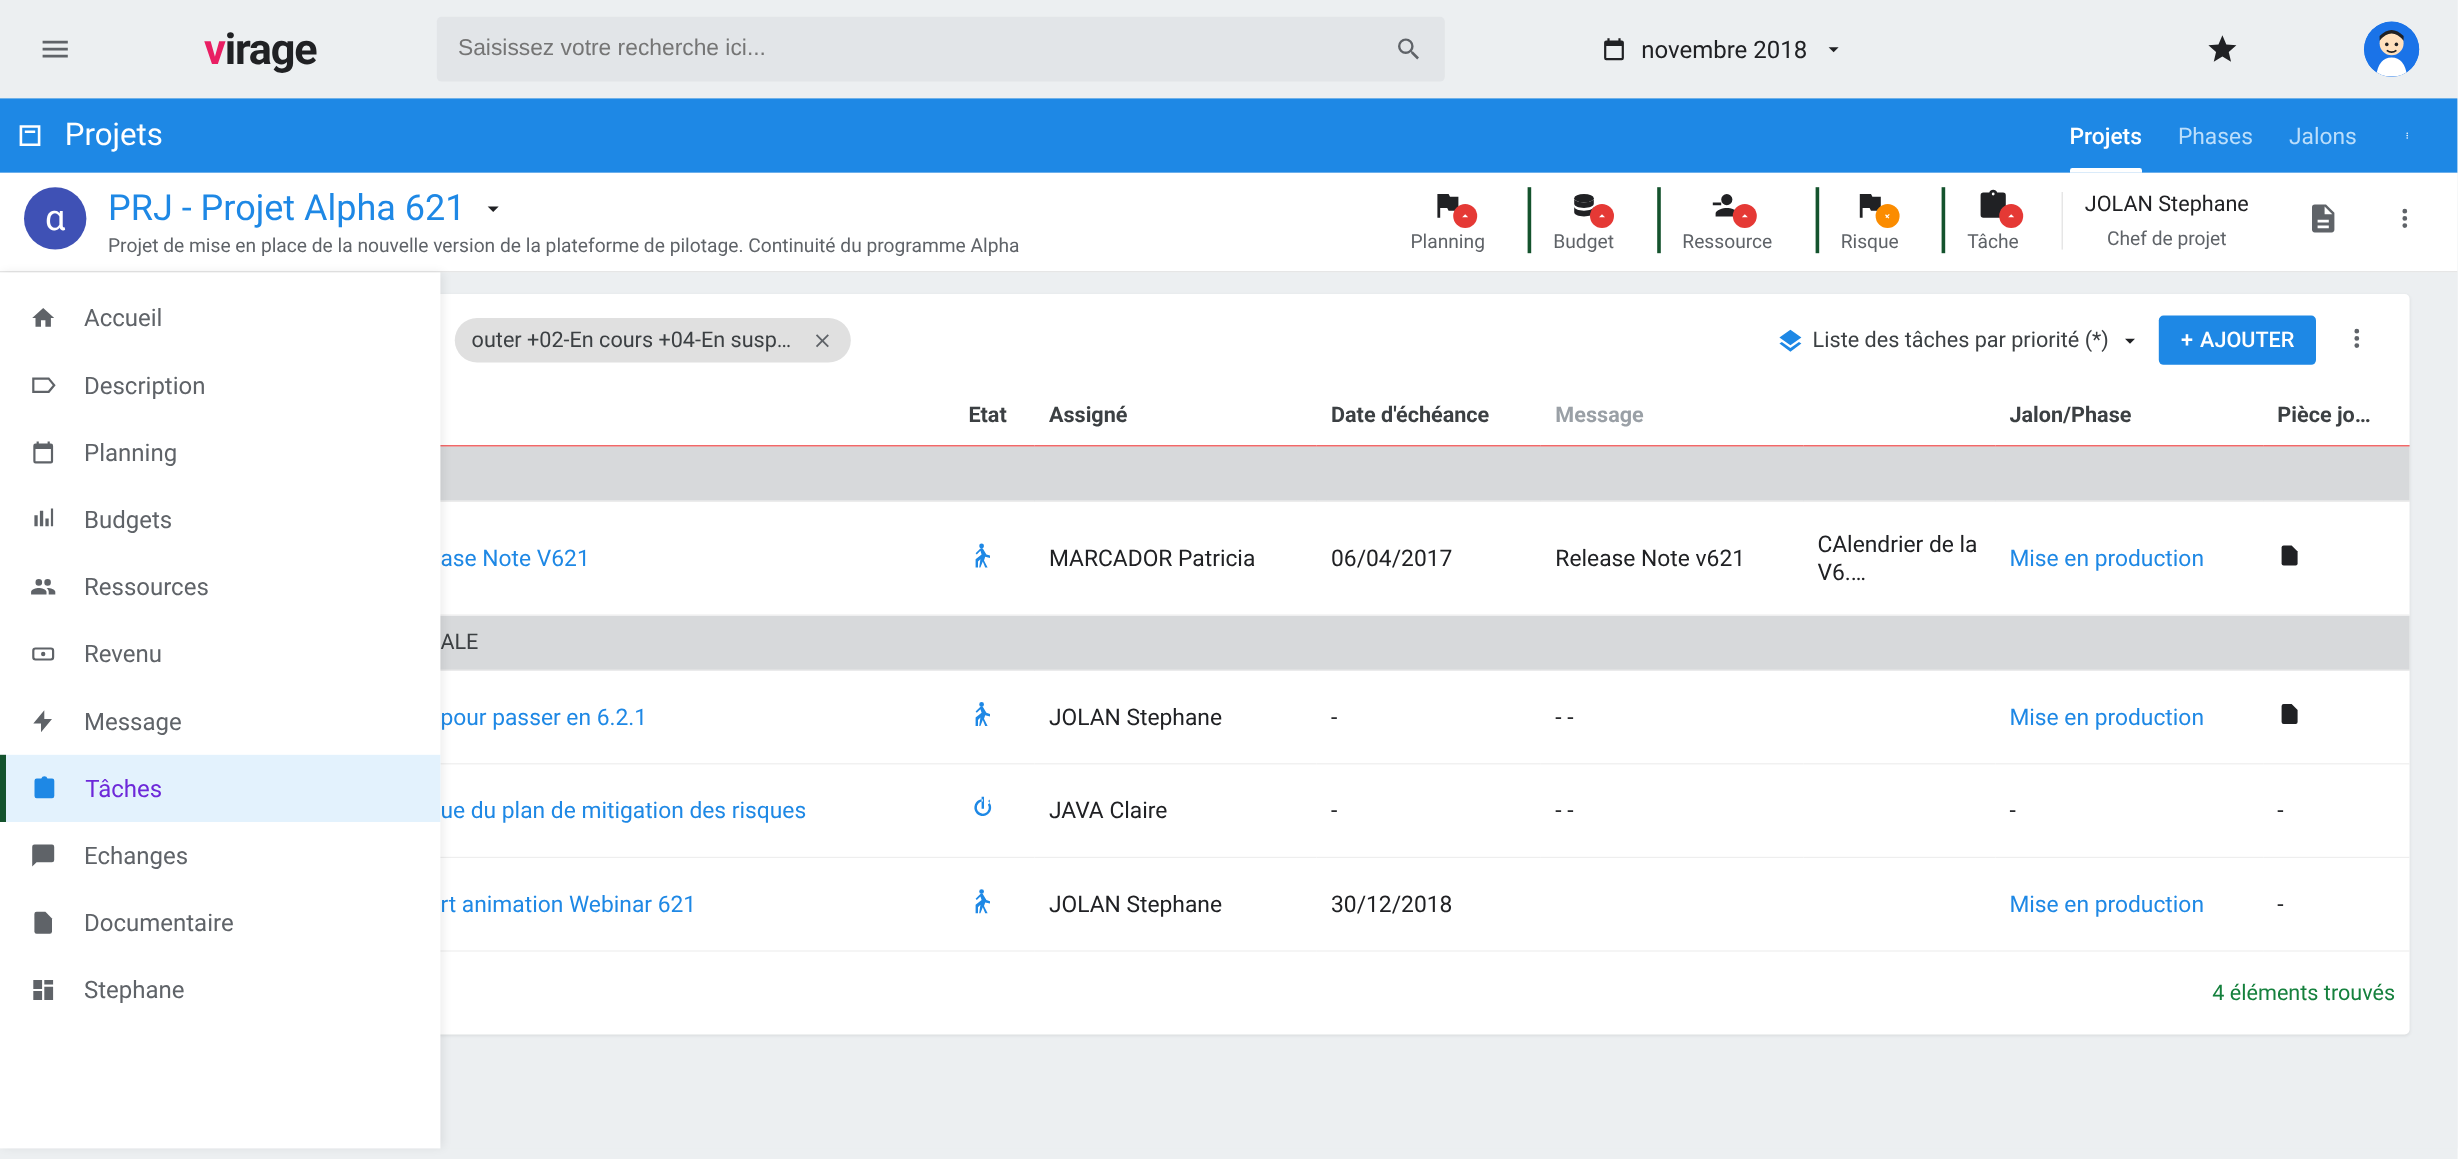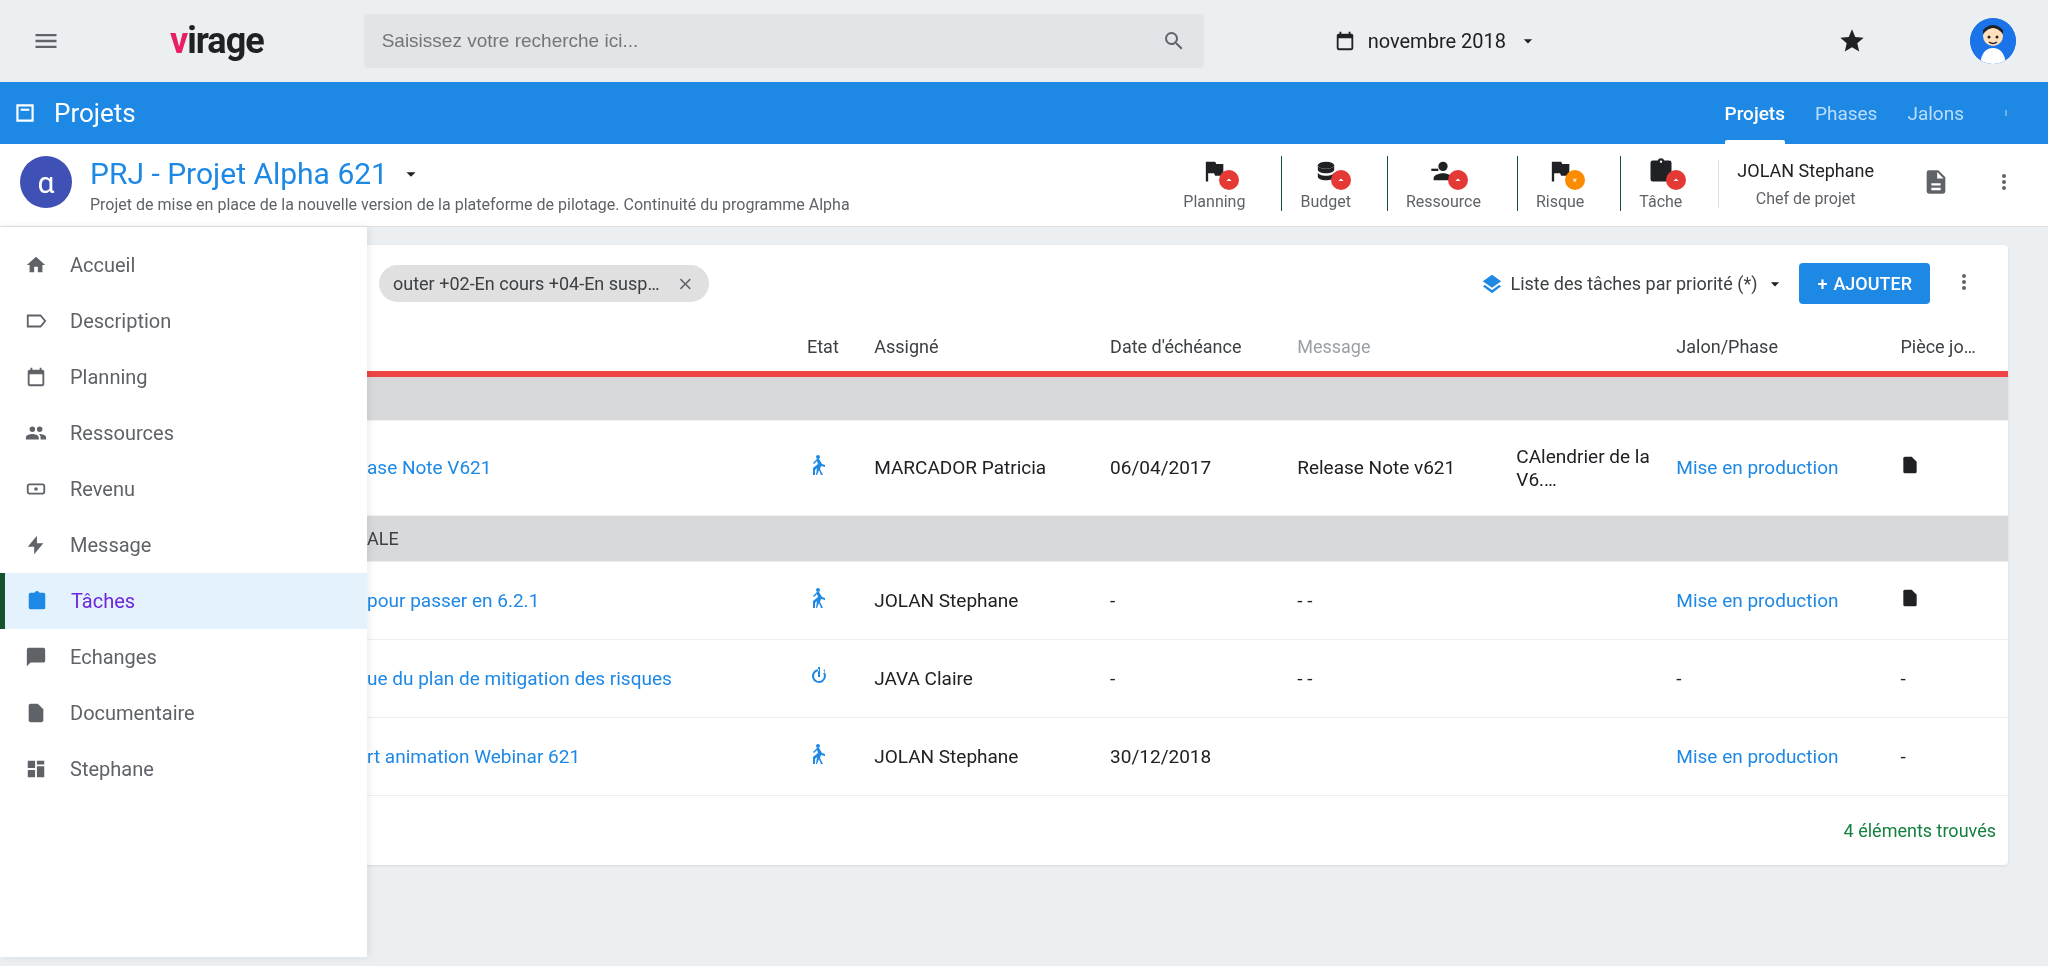--- a/index.html
+++ b/index.html
@@ -24,21 +24,21 @@
   .nav-tab.active { color: #fff; font-weight: 500; }
   .nav-tab.active::after { content: ''; position: absolute; bottom: 0; left: 0; right: 0; height: 4px; background: #fff; border-radius: 2px 2px 0 0; }
   .nav-more { color: #fff; cursor: pointer; padding: 0 8px; }
 
   .project-strip { background: #fff; display: flex; align-items: flex-start; padding: 12px 20px; border-bottom: 1px solid #e0e0e0; gap: 18px; }
   .proj-avatar { width: 52px; height: 52px; border-radius: 50%; background: #3f51b5; color: #fff; display: flex; align-items: center; justify-content: center; font-size: 30px; font-weight: 400; }
   .proj-info { flex: 0 0 760px; }
   .proj-title { font-size: 30px; color: #1e88e5; font-weight: 400; display: flex; align-items: center; gap: 12px; cursor: pointer; }
   .proj-desc { font-size: 16px; color: #5f6368; margin-top: 4px; }
   .kpis { margin-left: auto; display: flex; gap: 18px; align-items: center; }
-  .kpi { display: flex; flex-direction: column; align-items: center; gap: 6px; padding: 0 18px; border-left: 1px solid #14532d; cursor: pointer; }
+  .kpi { display: flex; flex-direction: column; align-items: center; gap: 6px; padding: 0 18px; border-left: 3px solid #14532d; cursor: pointer; }
   .kpi:first-child { border-left: none; }
   .kpi-icon { position: relative; width: 34px; height: 30px; display: flex; align-items: center; justify-content: center; }
   .kpi-label { font-size: 16px; color: #5f6368; }
   .kpi .badge { position: absolute; right: -8px; bottom: -4px; width: 20px; height: 20px; border-radius: 50%; display: flex; align-items: center; justify-content: center; }
   .badge-red { background: #e53935; }
   .badge-orange { background: #fb8c00; }
   .badge svg { width: 12px; height: 12px; }
   .manager { display: flex; flex-direction: column; align-items: center; padding: 0 18px; border-left: 1px solid #e0e0e0; }
   .manager-name { font-size: 18px; color: #202124; white-space: nowrap; max-width: 150px; overflow: hidden; }
   .manager-label { font-size: 16px; color: #5f6368; margin-top: 8px; }
@@ -54,21 +54,21 @@
   .panel { background: #fff; margin: 18px 28px 0 0; border-radius: 4px; box-shadow: 0 1px 3px rgba(0,0,0,0.08); position: relative; left: -12px; }
   .filterbar { display: flex; align-items: center; padding: 18px 24px; gap: 14px; }
   .chip { background: #e0e0e0; border-radius: 20px; padding: 8px 14px; display: flex; align-items: center; gap: 8px; font-size: 18px; color: #3c4043; max-width: 330px; }
   .chip-text { white-space: nowrap; overflow: hidden; text-overflow: ellipsis; }
   .chip-close { cursor: pointer; color: #5f6368; }
   .view-select { margin-left: auto; display: flex; align-items: center; gap: 8px; font-size: 18px; color: #3c4043; cursor: pointer; }
   .add-btn { background: #1e88e5; color: #fff; font-size: 18px; font-weight: 500; padding: 10px 18px; border-radius: 4px; cursor: pointer; display: flex; align-items: center; gap: 6px; }
   .kebab { cursor: pointer; color: #5f6368; padding: 0 8px; }
 
   table { width: 100%; border-collapse: collapse; }
-  thead th { text-align: left; font-size: 18px; font-weight: 400; color: #3c4043; padding: 14px 12px; border-bottom: 6px solid #ef4444; }
+  thead th { text-align: left; font-size: 18px; font-weight: 700; color: #3c4043; padding: 14px 12px; border-bottom: 1px solid #ef4444; }
   thead th.muted { color: #9aa0a6; }
   tbody tr.group td { background: #d7d9db; height: 46px; padding: 0 12px; font-size: 18px; color: #3c4043; }
   tbody td { padding: 24px 12px; font-size: 19px; border-bottom: 1px solid #eee; vertical-align: middle; }
   .link { color: #1e88e5; cursor: pointer; }
   .state-icon { color: #1e88e5; }
   .attach-icon { color: #3c4043; }
   .footer-row td { text-align: right; font-size: 18px; color: #15803d; border: none; }
 </style>
 </head>
 <body>
@@ -246,20 +246,28 @@
         </span>
         <span>Description</span>
       </div>
     <div class="side-item">
         <span class="mi">
           <svg width="22" height="22" viewBox="0 0 24 24">
             <path fill="#5f6368" d="M19 4h-1V2h-2v2H8V2H6v2H5a2 2 0 00-2 2v14a2 2 0 002 2h14a2 2 0 002-2V6a2 2 0 00-2-2zm0 16H5V9h14v11z"></path>
           </svg>
         </span>
         <span>Planning</span>
+      </div>
+    <div class="side-item">
+        <span class="mi">
+          <svg width="22" height="22" viewBox="0 0 24 24">
+            <path fill="#5f6368" d="M4 18h3V8H4v10zm5 0h3V4H9v14zm5 0h3v-7h-3v7zm5 0h2V2h-2v16z"></path>
+          </svg>
+        </span>
+        <span>Budgets</span>
       </div>
     <div class="side-item">
         <span class="mi">
           <svg width="22" height="22" viewBox="0 0 24 24">
             <path fill="#5f6368" d="M16 11a3 3 0 100-6 3 3 0 000 6zm-8 0a3 3 0 100-6 3 3 0 000 6zm0 2c-2.33 0-7 1.17-7 3.5V19h14v-2.5C15 14.17 10.33 13 8 13zm8 0c-.29 0-.62.02-.97.05 1.16.84 1.97 1.97 1.97 3.45V19h6v-2.5c0-2.33-4.67-3.5-7-3.5z"></path>
           </svg>
         </span>
         <span>Ressources</span>
       </div>
     <div class="side-item">

